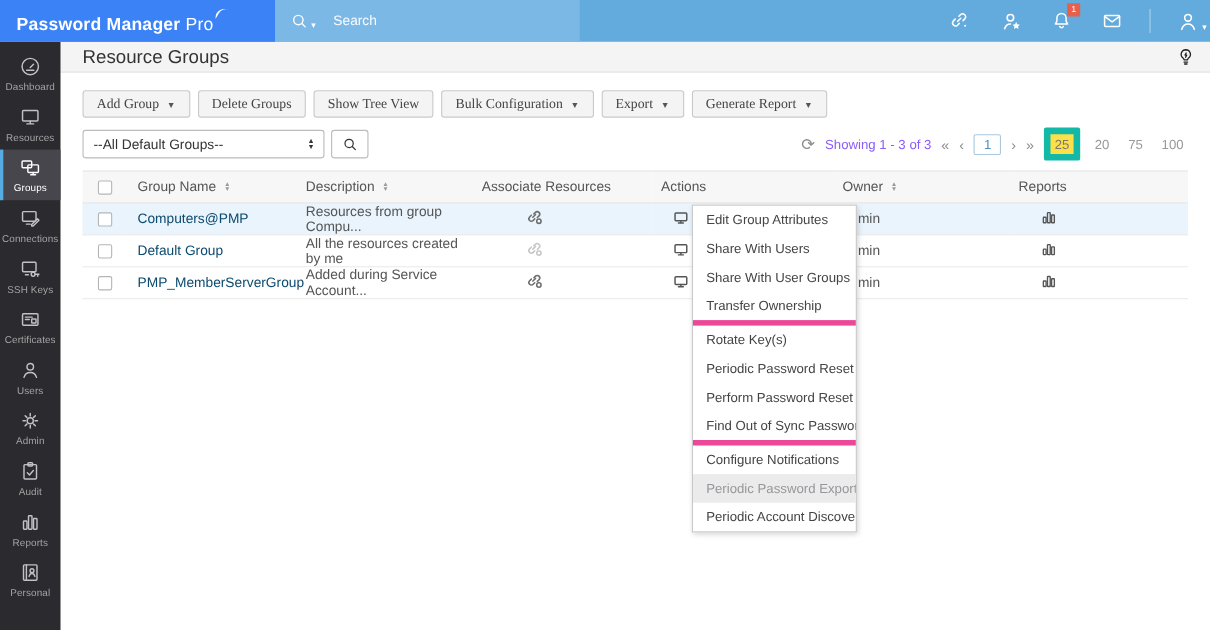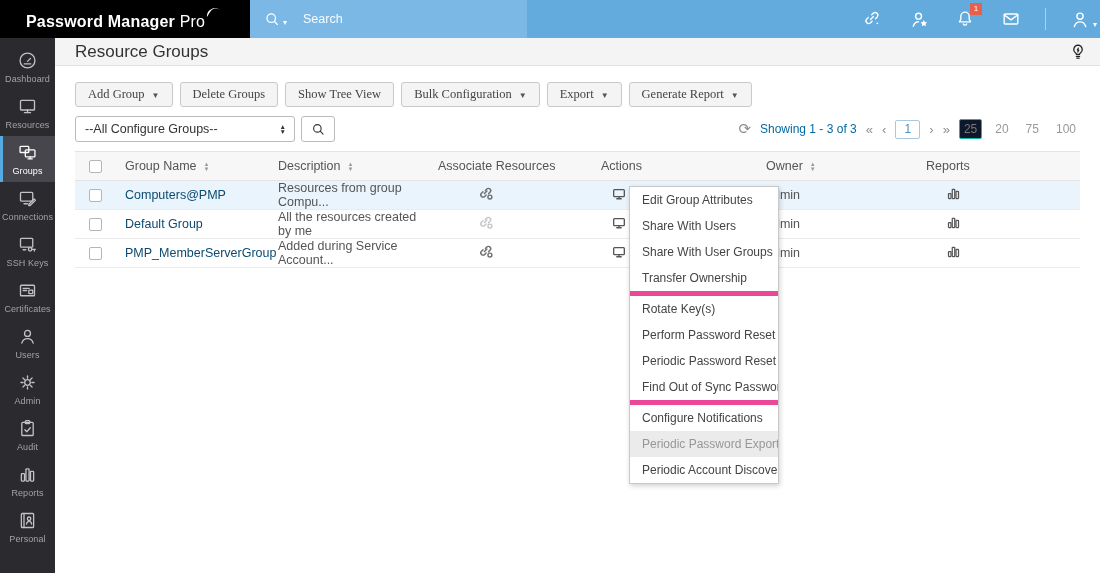--- a/index.html
+++ b/index.html
@@ -1,20 +1,20 @@
 <!DOCTYPE html>
 <html><head>
 <meta charset="utf-8">
 <style>
   * { margin:0; padding:0; box-sizing:border-box; }
   html,body { width:1100px; height:573px; overflow:hidden; font-family:"Liberation Sans", sans-serif; background:#fff; position:relative; }
 
   
   .header { position:absolute; top:0; left:0; width:1100px; height:38px; background:#63aadd; z-index:30; }
-  .logo-seg { position:absolute; left:0; top:0; width:250px; height:38px; background:#000000; display:flex; align-items:center; padding-left:26px; }
+  .logo-seg { position:absolute; left:0; top:0; width:250px; height:38px; background:#3b82f6; display:flex; align-items:center; padding-left:15px; }
   .logo { color:#fff; font-size:16px; letter-spacing:.2px; white-space:nowrap; }
   .logo b { font-weight:bold; }
   .logo .pro { font-weight:normal; }
   .logo-swoosh { margin-left:1px; margin-bottom:8px; }
   .search-seg { position:absolute; left:250px; top:0; width:277px; height:38px; background:#7cb8e6; display:flex; align-items:center; padding-left:14px; }
   .search-seg .mag { display:flex; align-items:center; }
   .search-input { background:transparent; border:none; outline:none; color:#fff; font-size:12.5px; margin-left:16px; width:200px; font-family:"Liberation Sans", sans-serif; }
   .search-input::placeholder { color:#fff; opacity:.95; }
   .hdr-caret { color:#fff; font-size:8px; margin-left:2px; margin-top:6px; }
   .hdr-icons { position:absolute; right:8px; top:0; height:38px; display:flex; align-items:center; gap:22px; }
@@ -41,25 +41,25 @@
   .tbtn { height:25px; background:#f4f4f4; border:1px solid #c9c9c9; border-radius:3px; color:#444; font-size:12.5px; padding:0 12px; display:flex; align-items:center; gap:7px; cursor:pointer; font-family:Liberation Serif, serif; }
   .tbtn .caret { font-size:8px; color:#555; margin-top:1px; }
 
   .filter-row { display:flex; align-items:center; margin:9px 20px 0 20px; justify-content:space-between; }
   .filter-left { display:flex; align-items:center; gap:6px; }
   .select { width:220px; height:26px; border:1px solid #bbb; border-radius:3px; background:#fff; display:flex; align-items:center; justify-content:space-between; padding:0 8px 0 9px; font-size:12.5px; color:#333; cursor:pointer; }
   .updown { display:flex; flex-direction:column; line-height:5px; font-size:6.5px; color:#333; }
   .search-btn { width:34px; height:26px; border:1px solid #bbb; border-radius:3px; background:#fff; display:flex; align-items:center; justify-content:center; cursor:pointer; }
 
   .pager { display:flex; align-items:center; gap:9px; font-size:12px; color:#8d8d8d; }
-  .pager .showing { color:#0369a1; }
+  .pager .showing { color:#8b5cf6; }
   .pg-arrow { color:#8d8d8d; font-size:13px; cursor:pointer; line-height:1; }
   .pg-input { width:25px; height:19px; border:1px solid #a9c8e0; border-radius:2px; color:#4a90c9; font-size:12px; text-align:center; font-family:"Liberation Sans", sans-serif; }
   .pg-size { cursor:pointer; padding:2px 4px; color:#999; }
-  .pg-size.active { border:1px solid #14b8a6; background:#0f172a; border-radius:2px; color:#777; }
+  .pg-size.active { border:6px solid #14b8a6; background:#fde047; border-radius:2px; color:#777; }
   .refresh { font-size:15px; color:#8d8d8d; cursor:pointer; }
 
   
   .grid { margin:9px 20px 0 20px; width:1005px; border-collapse:collapse; table-layout:fixed; }
   .grid th { height:29px; background:#f7f7f7; border-top:1px solid #e3e3e3; border-bottom:1px solid #e3e3e3; font-weight:normal; font-size:12.5px; color:#555; text-align:left; padding-left:8px; }
   .grid td { height:29px; border-bottom:1px solid #ebebeb; font-size:12.5px; color:#555; padding-left:8px; background:#fff; }
   .grid tr.hl td { background:#e9f4fc; }
   .grid .cbcol { width:36px; padding-left:14px; }
   .cb { display:inline-block; width:13px; height:13px; border:1px solid #b5b5b5; border-radius:2px; background:#fff; cursor:pointer; vertical-align:middle; }
   th.c-gn { width:159px; padding-left:14px; } th.c-desc { width:160px; } th.c-ar { width:163px; } th.c-act { width:165px; } th.c-own { width:160px; } th.c-rep { width:162px; }
@@ -263,21 +263,21 @@
       </button>
     <button class="tbtn">
         <span>Generate Report</span>
         <span class="caret">▼</span>
       </button>
   </div>
 
   <div class="filter-row">
     <div class="filter-left">
       <div class="select">
-        <span>--All Configure Groups--</span>
+        <span>--All Default Groups--</span>
         <span class="updown">
             <span>▲</span>
             <span>▼</span>
           </span>
       </div>
       <button class="search-btn">
         <svg class="ic" width="15" height="15" viewBox="0 0 20 20" stroke="#333">
             <circle cx="8.5" cy="8.5" r="5"></circle>
             <path d="M12.3 12.3l3.8 3.8"></path>
           </svg>
@@ -411,22 +411,22 @@
 
 <div class="menu">
   <div class="menu-group">
     <div class="mi">Edit Group Attributes</div>
     <div class="mi">Share With Users</div>
     <div class="mi">Share With User Groups</div>
     <div class="mi">Transfer Ownership</div>
   </div>
   <div class="menu-group">
     <div class="mi">Rotate Key(s)</div>
+    <div class="mi">Periodic Password Reset</div>
     <div class="mi">Perform Password Reset</div>
-    <div class="mi">Periodic Password Reset</div>
     <div class="mi">Find Out of Sync Passwords</div>
   </div>
   <div class="menu-group">
     <div class="mi">Configure Notifications</div>
     <div class="mi hl">Periodic Password Export</div>
     <div class="mi">Periodic Account Discovery</div>
   </div>
 </div>
 
 </body></html>

